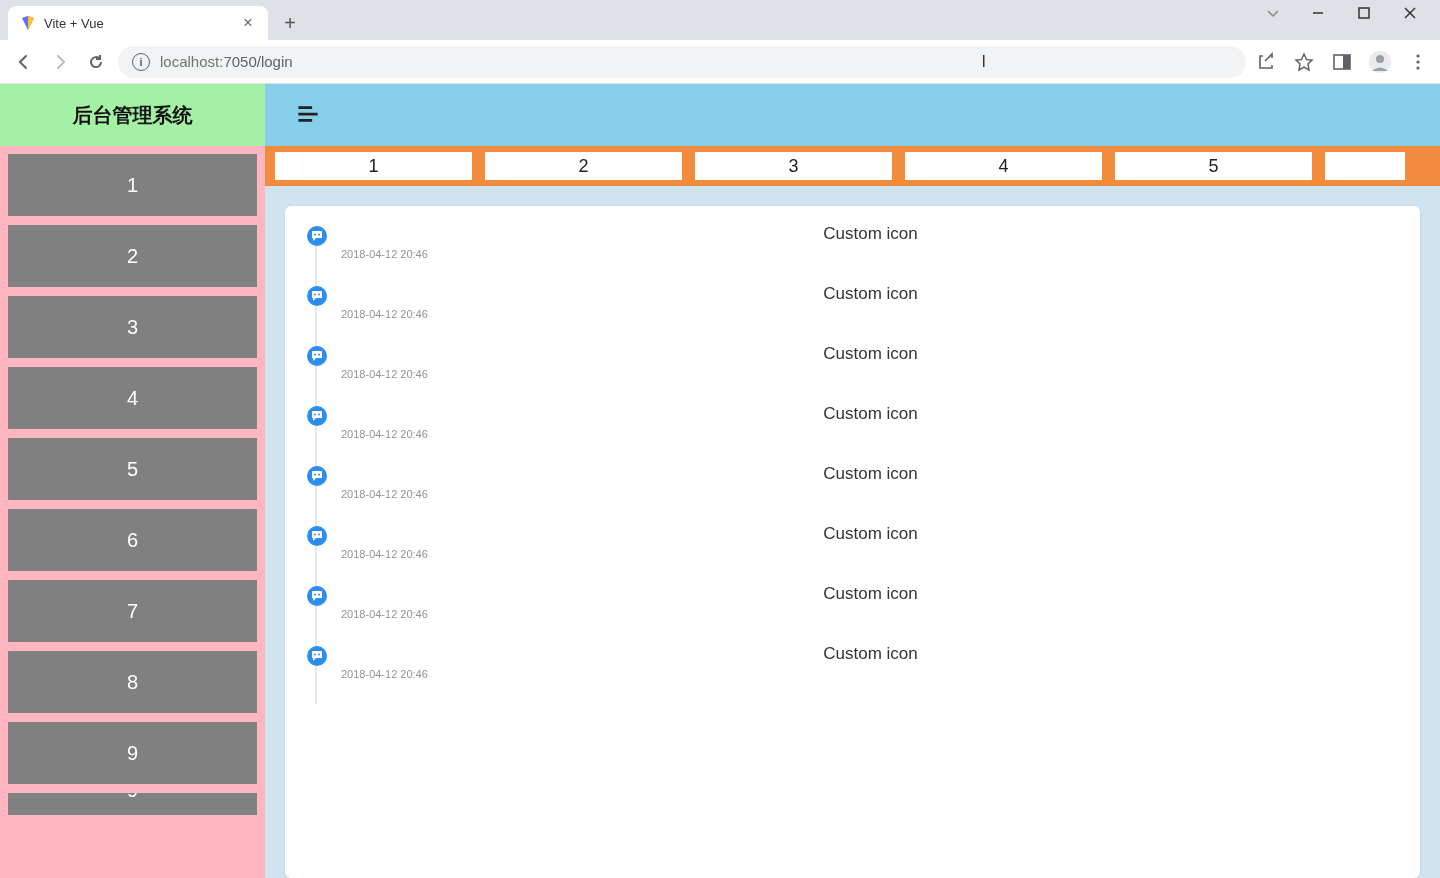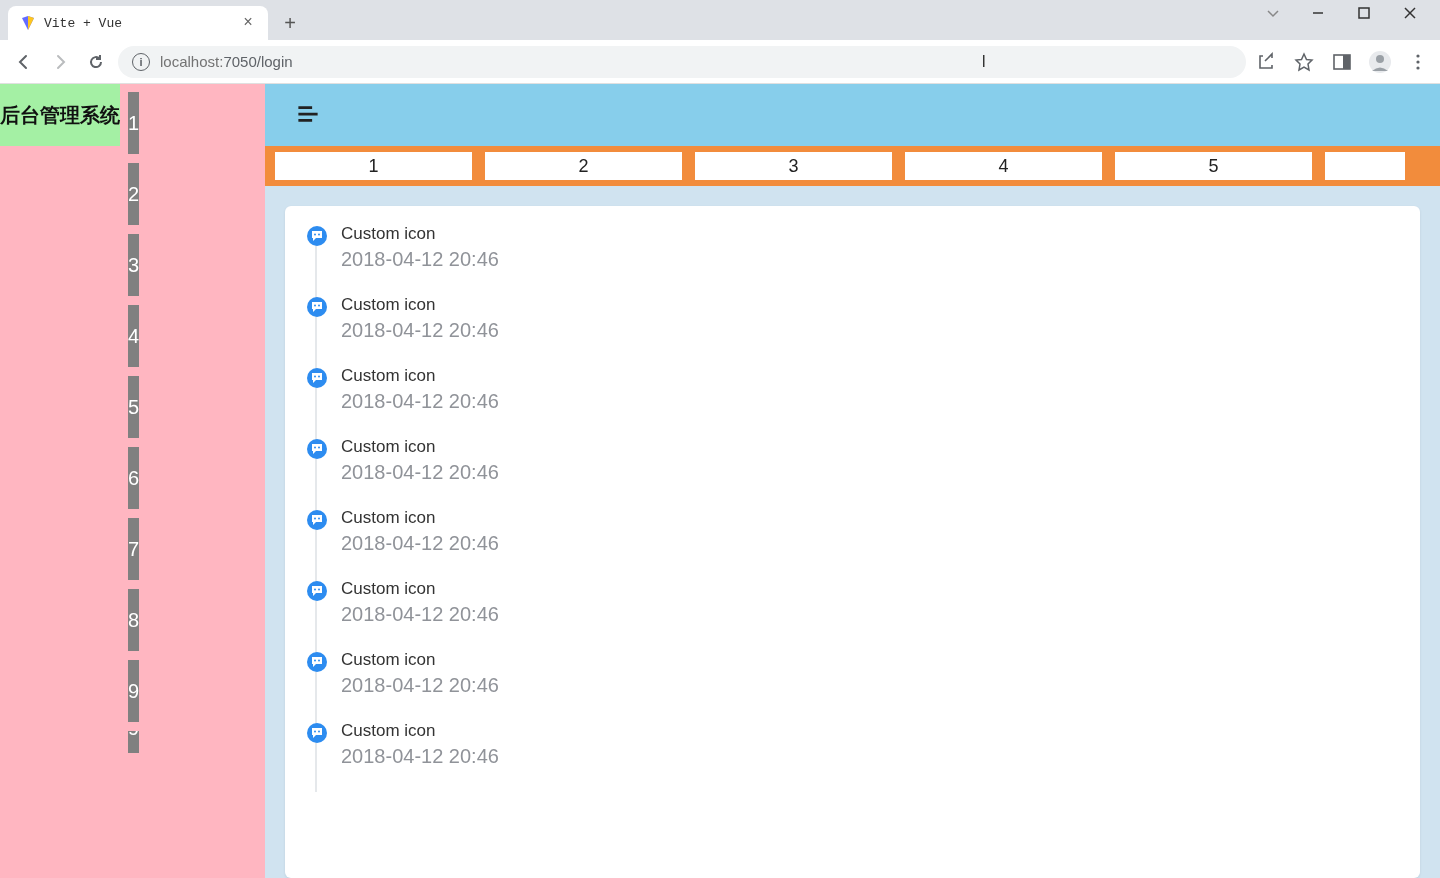--- a/index.html
+++ b/index.html
@@ -1,21 +1,21 @@
 <!DOCTYPE html>
 <html><head>
   <meta charset="utf-8">
   <style>
     * { box-sizing: border-box; margin: 0; padding: 0; }
     body { font-family: -apple-system, BlinkMacSystemFont, "Segoe UI", Arial, sans-serif; width: 1440px; height: 878px; overflow: hidden; background: #fff; }
 
     
     .chrome { display: flex; flex-direction: column; height: 100%; }
     .tab-strip { height: 40px; background: #dee1e6; display: flex; align-items: flex-end; padding-left: 8px; }
-    .tab { background: #fff; height: 34px; border-radius: 8px 8px 0 0; min-width: 260px; display: flex; align-items: center; padding: 8px 12px; gap: 8px; font-size: 13px; color: #333; font-family: Liberation Mono, monospace; }
+    .tab { background: #fff; height: 34px; border-radius: 8px 8px 0 0; min-width: 260px; display: flex; align-items: center; padding: 8px 12px; gap: 8px; font-size: 13px; color: #333; }
     .tab-favicon { width: 16px; height: 16px; display: flex; align-items: center; justify-content: center; }
     .tab-title { flex: 1; }
     .tab-close { width: 16px; height: 16px; display: flex; align-items: center; justify-content: center; color: #666; font-size: 16px; cursor: pointer; }
     .new-tab { width: 28px; height: 28px; display: flex; align-items: center; justify-content: center; color: #555; font-size: 20px; margin-left: 8px; margin-bottom: 3px; cursor: pointer; }
     .win-controls { position: absolute; right: 8px; top: 6px; display: flex; gap: 18px; color: #777; font-size: 14px; align-items: center; }
     .win-controls span { cursor: pointer; width: 28px; text-align: center; }
 
     .addr-row { height: 44px; background: #fff; display: flex; align-items: center; padding: 0 10px; gap: 8px; border-bottom: 1px solid #e0e0e0; }
     .nav-btn { width: 28px; height: 28px; display: flex; align-items: center; justify-content: center; color: #5f6368; cursor: pointer; border-radius: 50%; }
     .nav-btn.disabled { color: #babcbe; }
@@ -23,42 +23,42 @@
     .addr-info { width: 18px; height: 18px; border: 1.5px solid #5f6368; border-radius: 50%; display: flex; align-items: center; justify-content: center; font-size: 11px; color: #5f6368; font-weight: bold; }
     .addr-text { color: #202124; }
     .addr-host { color: #737373; }
     .addr-path { color: #5f6368; }
     .addr-cursor { position: absolute; right: 260px; color: #333; font-size: 16px; }
     .tool-icons { display: flex; gap: 14px; align-items: center; }
     .tool-icon { width: 24px; height: 24px; display: flex; align-items: center; justify-content: center; color: #5f6368; cursor: pointer; }
 
     
     .app { flex: 1; display: flex; overflow: hidden; }
-    .sidebar { width: 265px; background: #ffb6c1; display: flex; overflow-y: auto; }
+    .sidebar { width: 265px; background: #ffb6c1; display: flex; flex-direction: column; overflow-y: auto; }
     .sidebar-header { background: #a4f0a4; height: 62px; display: flex; align-items: center; justify-content: center; font-weight: 700; font-size: 20px; color: #111; }
     .sidebar-items { padding: 8px; display: flex; flex-direction: column; gap: 9px; }
     .sidebar-item { background: #808080; color: #fff; height: 62px; display: flex; align-items: center; justify-content: center; font-size: 20px; cursor: pointer; }
 
     .main { flex: 1; display: flex; flex-direction: column; background: #d0e3f0; overflow: hidden; }
     .top-bar { background: #87ceeb; height: 62px; display: flex; align-items: center; padding: 0 32px; }
     .menu-toggle { width: 24px; height: 24px; cursor: pointer; color: #222; }
 
     .tabs-row { background: #f28c3c; height: 40px; display: flex; align-items: stretch; gap: 13px; padding: 6px 10px 6px 10px; overflow: hidden; }
     .content-tab { background: #fff; min-width: 197px; display: flex; align-items: center; justify-content: center; font-size: 18px; color: #222; cursor: pointer; }
     .content-tab.partial { min-width: 80px; }
 
     .content-area { flex: 1; padding: 20px 20px 0 20px; overflow: hidden; }
     .card { background: #fff; border-radius: 6px; height: 100%; padding: 18px 20px; overflow-y: auto; box-shadow: 0 1px 3px rgba(0,0,0,0.08); }
     .timeline { position: relative; padding-left: 16px; }
     .timeline-line { position: absolute; left: 10px; top: 20px; bottom: 0; width: 2px; background: #e5e8eb; }
     .timeline-item { position: relative; padding-left: 20px; padding-bottom: 24px; }
     .timeline-node { position: absolute; left: -14px; top: 2px; width: 20px; height: 20px; background: #2d8cf0; border-radius: 50%; display: flex; align-items: center; justify-content: center; }
     .timeline-node svg { width: 12px; height: 12px; }
-    .timeline-title { font-size: 17px; color: #333; margin-bottom: 4px; }
-    .timeline-time { font-size: 20px; color: #909399; }
+    .timeline-title { font-size: 17px; color: #333; margin-bottom: 4px; text-align: center; }
+    .timeline-time { font-size: 11px; color: #909399; }
 
     svg { display: block; }
   </style>
 </head>
 <body>
 
 <div class="chrome">
 
   <div class="tab-strip">
     <div class="tab">

